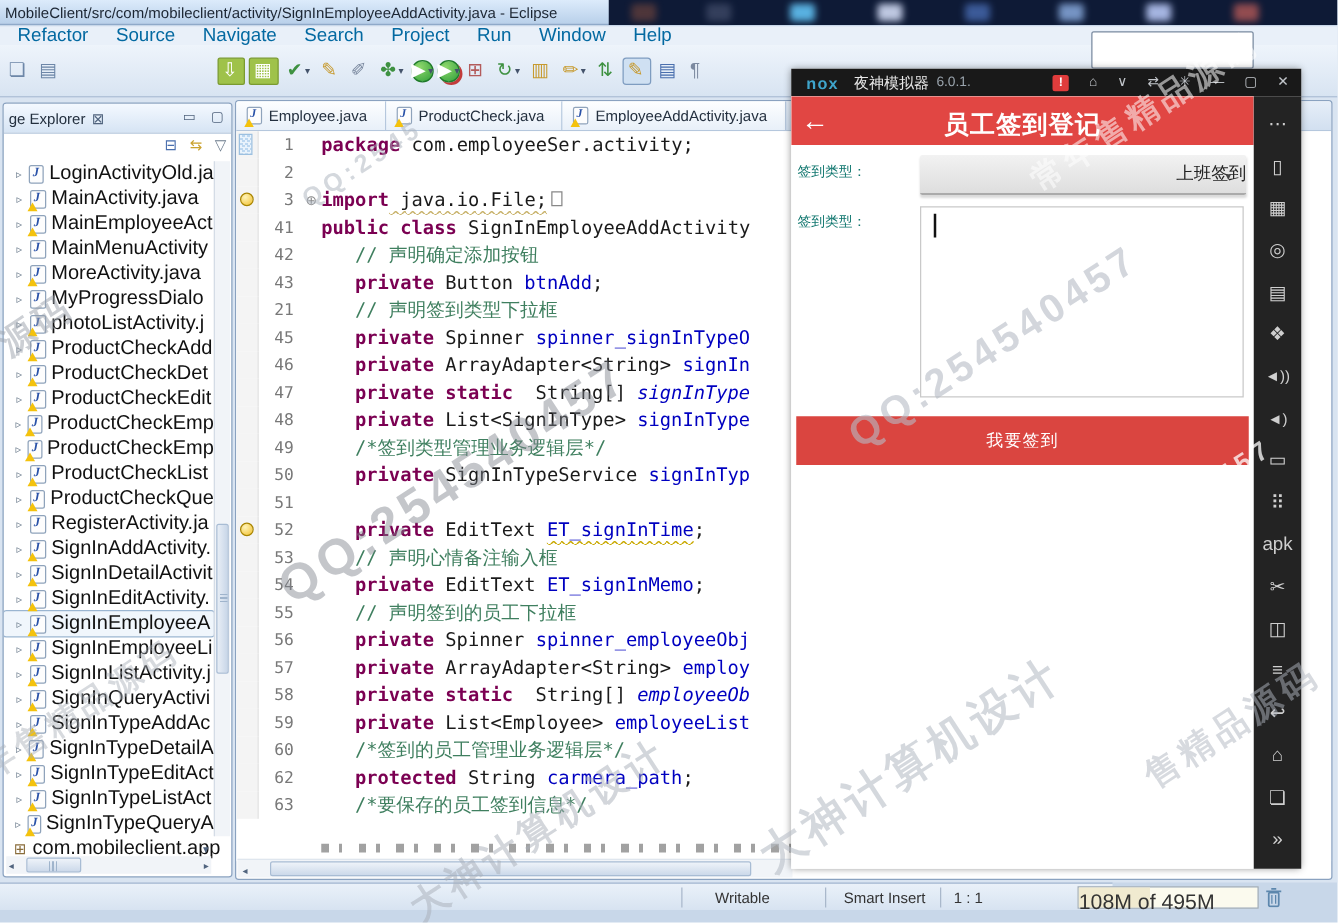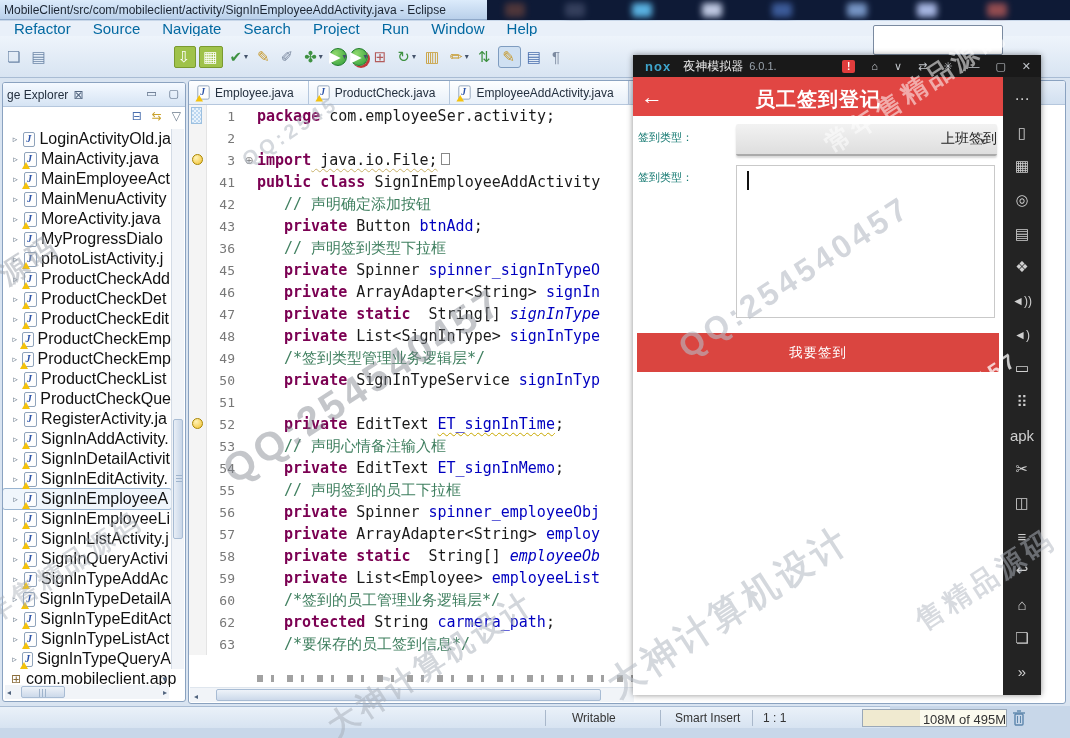--- a/index.html
+++ b/index.html
@@ -104,21 +104,21 @@
   .ed-hthumb { position:absolute; left:26px; top:1px; width:385px; height:12px; background:linear-gradient(#eef3f9,#ccd9ea); border:1px solid #a8bcd4; border-radius:2px; }
 
   
   .statusbar { position:absolute; left:0; top:706px; width:890px; height:22px;
     background:linear-gradient(#eaf1f9,#d7e3f1); border-top:1px solid #a9bcd4; font-size:12px; color:#333; }
   .sb-div { position:absolute; top:3px; width:1px; height:16px; background:#a9b8cb; }
   .sb-txt { position:absolute; top:4px; }
   .heap-box { position:absolute; left:862px; top:2px; width:145px; height:18px; background:#fbfaee;
     border:1px solid #9aa8b8; }
   .heap-fill { position:absolute; left:0; top:0; height:100%; width:40%; background:#f0ead0; }
-  .heap-txt { position:absolute; width:100%; text-align:right; top:2px; font-size:13px; color:#333; }
+  .heap-txt { position:absolute; width:100%; text-align:left; top:2px; font-size:17px; color:#333; }
   .gc-btn { position:absolute; left:1012px; top:3px; width:14px; height:16px; }
 
   
   .nox { position:absolute; left:633px; top:55px; width:408px; height:640px; z-index:50;
     background:#fff; box-shadow:0 0 6px rgba(0,0,0,.45); }
   .nox-titlebar { position:absolute; left:0; top:0; width:100%; height:22px; background:#191919;
     display:flex; align-items:center; }
   .nox-logo { font-size:13px; font-weight:bold; color:#3fa5cc; letter-spacing:1px; margin-left:12px; }
   .nox-title { font-size:12px; color:#e8e8e8; margin-left:12px; }
   .nox-ver { font-size:11px; color:#9aa4ad; margin-left:6px; }
@@ -612,21 +612,21 @@
         <span class="ltext ind"><span class="tk-cm">// 声明确定添加按钮</span></span>
       </div>
       <div class="code-row">
         <span class="ruler"></span>
         <span class="lnum">43</span>
         <span class="fold"></span>
         <span class="ltext ind"><span class="tk-kw">private</span><span> Button </span><span class="tk-fld">btnAdd</span><span>;</span></span>
       </div>
       <div class="code-row">
         <span class="ruler"></span>
-        <span class="lnum">36</span>
+        <span class="lnum">21</span>
         <span class="fold"></span>
         <span class="ltext ind"><span class="tk-cm">// 声明签到类型下拉框</span></span>
       </div>
       <div class="code-row">
         <span class="ruler"></span>
         <span class="lnum">45</span>
         <span class="fold"></span>
         <span class="ltext ind"><span class="tk-kw">private</span><span> Spinner </span><span class="tk-fld">spinner_signInTypeO</span></span>
       </div>
       <div class="code-row">

